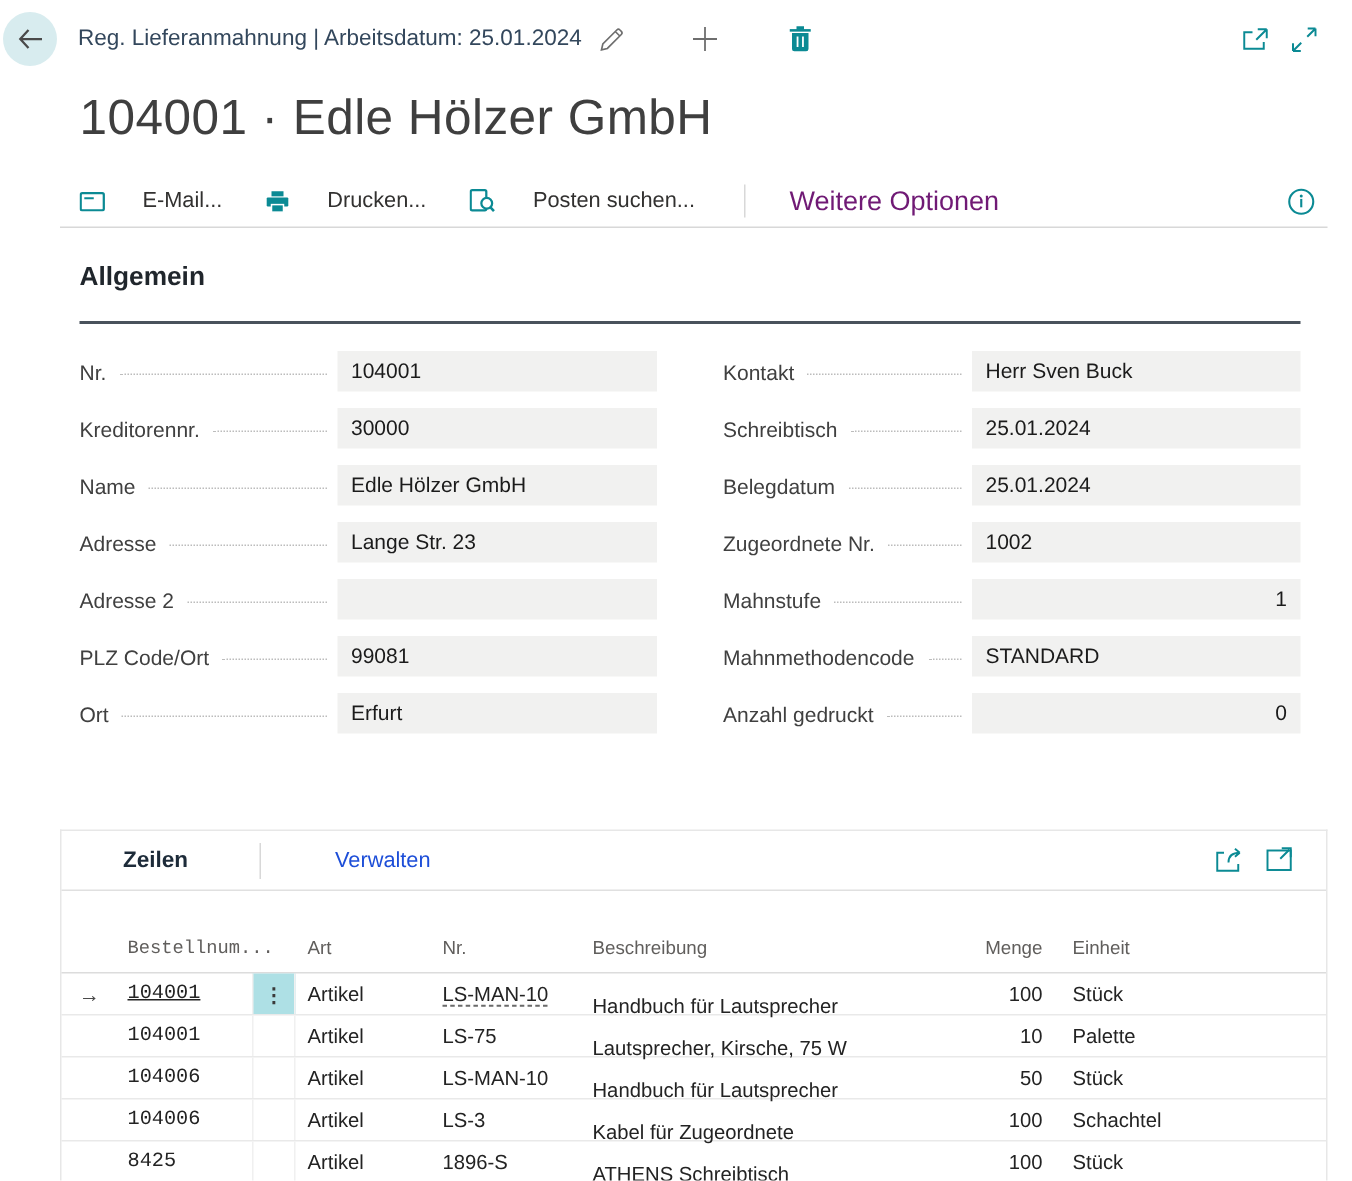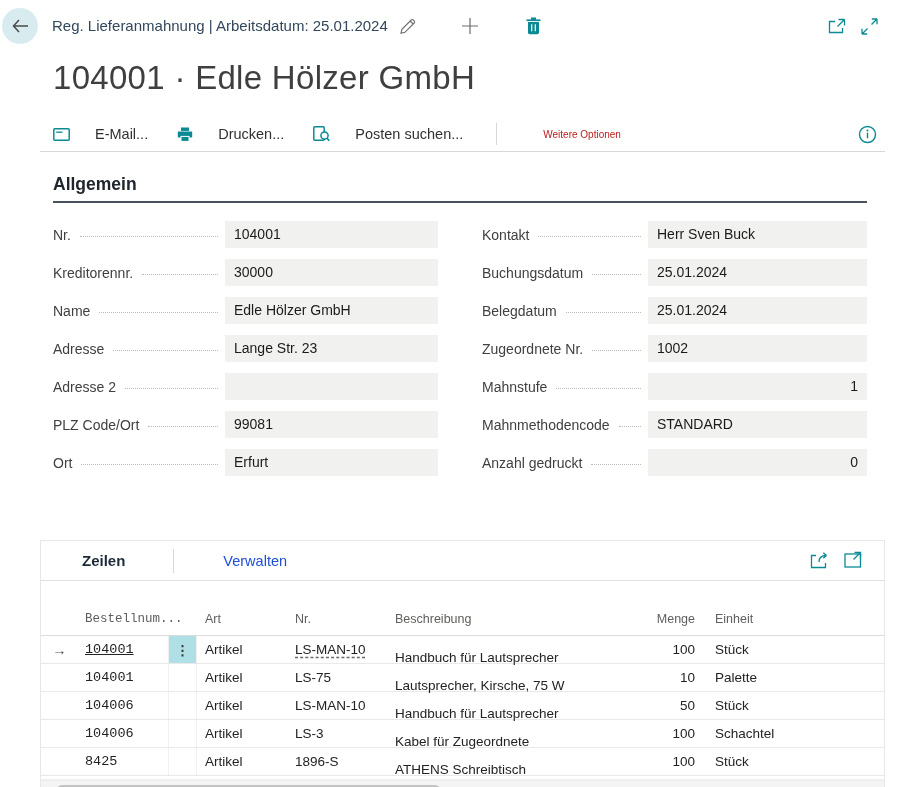--- a/index.html
+++ b/index.html
@@ -25,27 +25,27 @@
   .page-title { margin:5px 0 0 53px; font-size:33px; line-height:42px;
     font-weight:300; color:#3f3f3f; letter-spacing:.3px; }
 
   
   .action-bar { position:relative; margin:18px 16px 0 40px; height:35px;
     padding-left:13px; display:flex; align-items:center;
     border-bottom:1px solid #d8d8d8; }
   .action-item { display:flex; align-items:center; gap:25px; margin-right:29px;
     font-size:14.5px; color:#323130; cursor:pointer; white-space:nowrap; }
   .vdiv { width:1px; height:22px; background:#d8d8d8; margin:0 0 0 4px; }
-  .more-options { margin-left:46px; font-size:10px; color:#b91c1c; cursor:pointer; }
+  .more-options { margin-left:29px; font-size:18px; color:#701a75; cursor:pointer; }
   .info-btn { position:absolute; right:8px; top:8px; cursor:pointer; }
 
   
   .general { margin:20px 34px 0 53px; }
   .section-title { font-size:17.5px; font-weight:700; color:#20262c;
-    line-height:24px; padding-bottom:5px; border-bottom:2px solid #49525c; }
+    line-height:24px; padding-bottom:18px; border-bottom:2px solid #49525c; }
   .fields-grid { display:grid; grid-template-columns:1fr 1fr; column-gap:44px;
     margin-top:18px; }
   .field { display:flex; align-items:center; height:27px; margin-bottom:11px; }
   .field-label { flex-shrink:0; display:flex; align-items:center;
     font-size:14px; color:#404040; }
   .col-left  .field-label { width:172px; }
   .col-right .field-label { width:166px; }
   .field-label .dots { flex:1; height:0; border-bottom:1px dotted #bcbcbc;
     margin:3px 7px 0 9px; }
   .field-value { flex:1; background:#f1f1f0; height:27px; line-height:27px;
@@ -252,21 +252,21 @@
     <div class="col-right">
       <div class="field">
         <div class="field-label">
             <span>Kontakt</span>
             <span class="dots"></span>
           </div>
         <div class="field-value">Herr Sven Buck</div>
       </div>
       <div class="field">
         <div class="field-label">
-            <span>Buchungsdatum</span>
+            <span>Schreibtisch</span>
             <span class="dots"></span>
           </div>
         <div class="field-value">25.01.2024</div>
       </div>
       <div class="field">
         <div class="field-label">
             <span>Belegdatum</span>
             <span class="dots"></span>
           </div>
         <div class="field-value">25.01.2024</div>

